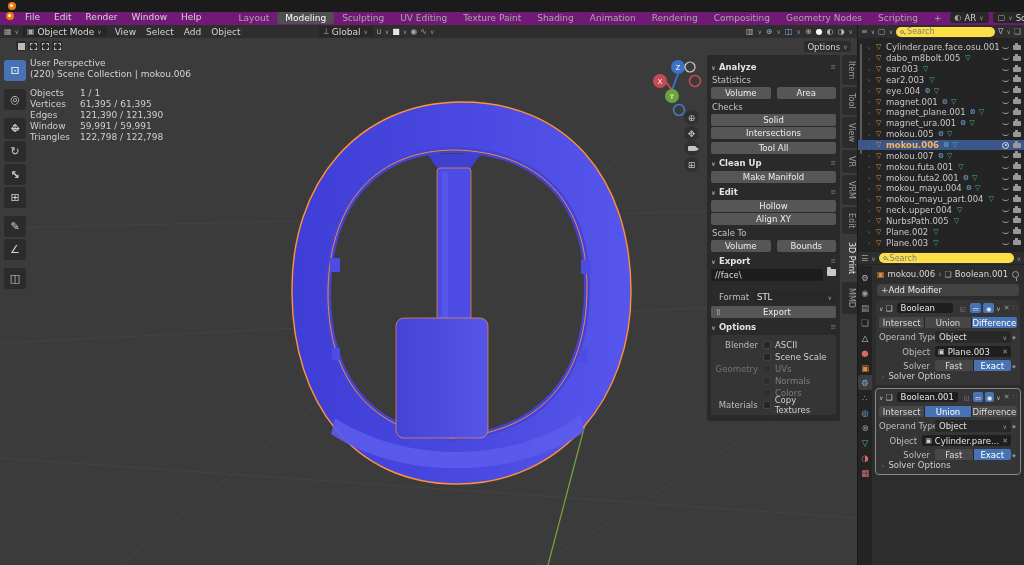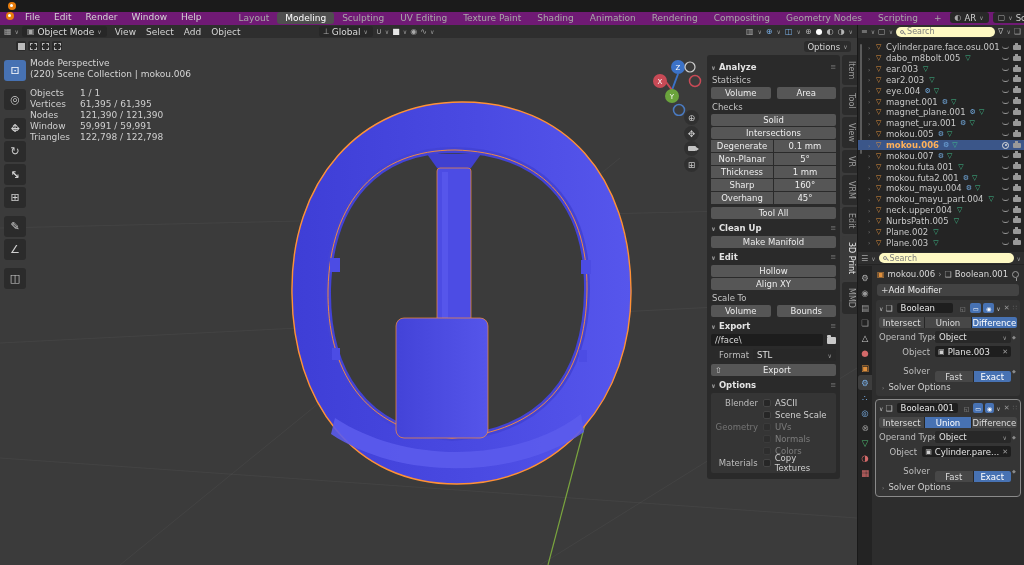--- a/index.html
+++ b/index.html
@@ -32,21 +32,21 @@
   .vph-pill{background:#272727;border-radius:3px;height:11px;display:flex;align-items:center;gap:3px;padding:0 5px;color:#dadada}
   #vph-menus{display:flex;align-items:center}
   #vph-menus span{padding:0 5px;color:#d4d4d4}
   .vph-center{display:flex;align-items:center;gap:3px;margin-left:70px}
   .vph-right{margin-left:auto;display:flex;align-items:center;gap:4px}
   .shade-dot{font-size:8px;color:#b5b5b5}
   .shade-dot.on{color:#fff}
 
   #outliner-header{left:857px;top:25px;width:167px;height:13px;background:#2e2e2e;border-left:1px solid #191919;
     display:flex;align-items:center;gap:3px;padding:0 3px;font-size:8px}
-  .search-box{flex:1;background:#fef9c3;border-radius:5px;height:10px;display:flex;align-items:center;gap:3px;padding:0 4px;color:#7d7d7d}
+  .search-box{flex:1;background:#fde047;border-radius:5px;height:10px;display:flex;align-items:center;gap:3px;padding:0 4px;color:#7d7d7d}
   .search-glyph{width:4px;height:4px;border:1px solid #888;border-radius:50%;position:relative;flex:0 0 auto}
   .search-glyph::after{content:"";position:absolute;width:3px;height:1px;background:#888;transform:rotate(45deg);right:-3px;bottom:-1px}
 
   
   #viewport{left:0;top:38px;width:857px;height:527px;background:#3b3b3b;overflow:hidden}
   #selectmode-row{position:absolute;left:16px;top:3px;display:flex;gap:2px}
   .sm-btn{width:10px;height:10px;background:#2b2b2b;border-radius:2px;position:relative}
   .sm-btn::after{content:"";position:absolute;left:2px;top:2px;width:5px;height:5px;border:1px dashed #bbb}
   .sm-btn.f::after{background:#bbb;border-style:solid}
   #options-pill{position:absolute;left:804px;top:3px;width:47px;height:11px;background:#2c2c2c;border-radius:3px;
@@ -76,21 +76,21 @@
   .sec-head .grip{margin-left:auto;color:#666;font-size:7px}
   .plabel{color:#c3c3c3;margin:3px 0 2px 1px}
   .btn{background:#565656;border-radius:2px;color:#ededed;text-align:center;padding:1px 4px;margin-bottom:1px}
   .btn2{display:grid;grid-template-columns:1fr 1fr;gap:6px;margin-bottom:1px}
   .btn2 div{background:#565656;border-radius:2px;color:#ededed;text-align:center;padding:1px 0}
   #checks-rows .crow{display:grid;grid-template-columns:62px 1fr;gap:1px;margin-bottom:1px}
   #checks-rows .crow div{background:#565656;color:#ededed;text-align:center;padding:1px 0}
   .field{background:#1d1d1d;border-radius:2px;color:#d8d8d8;padding:1px 4px;display:flex;align-items:center}
   .folder-glyph{width:9px;height:7px;background:#c9c9c9;border-radius:1px;position:relative;margin-left:4px}
   .folder-glyph::before{content:"";position:absolute;top:-2px;left:0;width:4px;height:2px;background:#c9c9c9;border-radius:1px 1px 0 0}
-  .fmt-row{display:flex;align-items:center;margin-top:3px}
+  .fmt-row{display:flex;align-items:center;margin-top:10px}
   .fmt-row .flbl{width:42px;text-align:right;padding-right:4px;color:#bdbdbd}
   .dropdown{flex:1;background:#282828;border-radius:2px;padding:1px 4px;display:flex;align-items:center;color:#e0e0e0}
   .dropdown .chev{margin-left:auto}
   .export-btn{display:flex;align-items:center;background:#565656;border-radius:2px;margin-top:3px;padding:1px 4px}
   .export-btn .elbl{flex:1;text-align:center;color:#ededed}
   #options-body{background:#353535;border-radius:2px;padding:3px 2px;margin-top:1px}
   .opt-row{display:flex;align-items:center;margin:2px 0;height:10px}
   .opt-row .olbl{width:50px;text-align:right;padding-right:5px;color:#bdbdbd}
   .cbx{width:8px;height:8px;background:#262626;border:1px solid #444;border-radius:2px;margin-right:4px;flex:0 0 auto}
   .opt-row.dim{opacity:.45}
@@ -147,21 +147,21 @@
   .seg{display:flex;gap:1px;background:#262626;border-radius:2px;overflow:hidden;height:11px;margin-top:3px}
   .seg span{flex:1;background:#474747;display:flex;align-items:center;justify-content:center;color:#dcdcdc}
   .seg span.sel{background:var(--accent);color:#fff}
   .mp-row{display:flex;align-items:center;margin-top:3px}
   .mp-row .rlbl{width:56px;text-align:right;padding-right:5px;color:#bdbdbd;white-space:nowrap}
   .mp-row .rwrap{flex:1;display:flex;align-items:center}
   .mp-row .dot{width:6px;text-align:center;color:#8b8b8b;font-size:5px}
   .obj-field{flex:1;background:#1e1e1e;border-radius:2px;height:11px;display:flex;align-items:center;gap:3px;padding:0 3px;color:#e3e3e3}
   .obj-field .oic{color:#cfcfcf;font-size:7px}
   .obj-field .x{margin-left:auto;color:#9a9a9a;font-size:7px}
-  .mp-row .seg{flex:1;margin-top:11px}
+  .mp-row .seg{flex:1;margin-top:0}
   .solver-opts{margin-top:0;padding-left:3px;color:#cfcfcf;display:flex;gap:4px;align-items:center}
   .solver-opts .chev{font-size:6px}
 
   .glyph-stack{position:relative;width:12px;height:12px}
   .glyph-stack span{position:absolute;left:0;top:0;width:12px;height:12px;line-height:12px;text-align:center}
 </style>
 </head>
 <body>
 
 <div class="abs" id="titlebar">
@@ -335,33 +335,33 @@
       </div>
       <div class="tool-btn">⊞</div>
       <div class="tool-gap"></div>
       <div class="tool-btn">✎</div>
       <div class="tool-btn">∠</div>
       <div class="tool-gap"></div>
       <div class="tool-btn">◫</div>
     </div>
 
   <div id="vp-overlay">
-    <div>Mode Perspective</div>
+    <div>User Perspective</div>
     <div>(220) Scene Collection | mokou.006</div>
     <div id="stats-rows">
         <div class="stat-row">
           <span class="lbl">Objects</span>
           <span class="val">1 / 1</span>
         </div>
         <div class="stat-row">
           <span class="lbl">Vertices</span>
           <span class="val">61,395 / 61,395</span>
         </div>
         <div class="stat-row">
-          <span class="lbl">Nodes</span>
+          <span class="lbl">Edges</span>
           <span class="val">121,390 / 121,390</span>
         </div>
         <div class="stat-row">
           <span class="lbl">Window</span>
           <span class="val">59,991 / 59,991</span>
         </div>
         <div class="stat-row">
           <span class="lbl">Triangles</span>
           <span class="val">122,798 / 122,798</span>
         </div>
@@ -395,42 +395,20 @@
         <span class="grip">≡</span>
     </div>
     <div class="plabel">Statistics</div>
     <div class="btn2">
       <div>Volume</div>
       <div>Area</div>
     </div>
     <div class="plabel">Checks</div>
     <div class="btn">Solid</div>
     <div class="btn">Intersections</div>
-    <div id="checks-rows">
-        <div class="crow">
-          <div>Degenerate</div>
-          <div>0.1 mm</div>
-        </div>
-        <div class="crow">
-          <div>Non-Planar</div>
-          <div>5°</div>
-        </div>
-        <div class="crow">
-          <div>Thickness</div>
-          <div>1 mm</div>
-        </div>
-        <div class="crow">
-          <div>Sharp</div>
-          <div>160°</div>
-        </div>
-        <div class="crow">
-          <div>Overhang</div>
-          <div>45°</div>
-        </div>
-      </div>
     <div class="btn" style="margin-top:3px">Tool All</div>
 
     <div class="sec-head">
       <span class="chev">∨</span>
         <span>Clean Up</span>
         <span class="grip">≡</span>
     </div>
     <div class="btn">Make Manifold</div>
 
     <div class="sec-head">
@@ -444,21 +422,21 @@
     <div class="btn2">
       <div>Volume</div>
       <div>Bounds</div>
     </div>
 
     <div class="sec-head">
       <span class="chev">∨</span>
         <span>Export</span>
         <span class="grip">≡</span>
     </div>
-    <div style="display:flex;align-items:center">
+    <div style="display:flex;align-items:flex-start">
       <div class="field" style="flex:1">
         <span>//face\</span>
       </div>
       <span class="folder-glyph"></span>
     </div>
     <div class="fmt-row">
       <span class="flbl">Format</span>
       <div class="dropdown">
         <span>STL</span>
           <span class="chev">∨</span>

